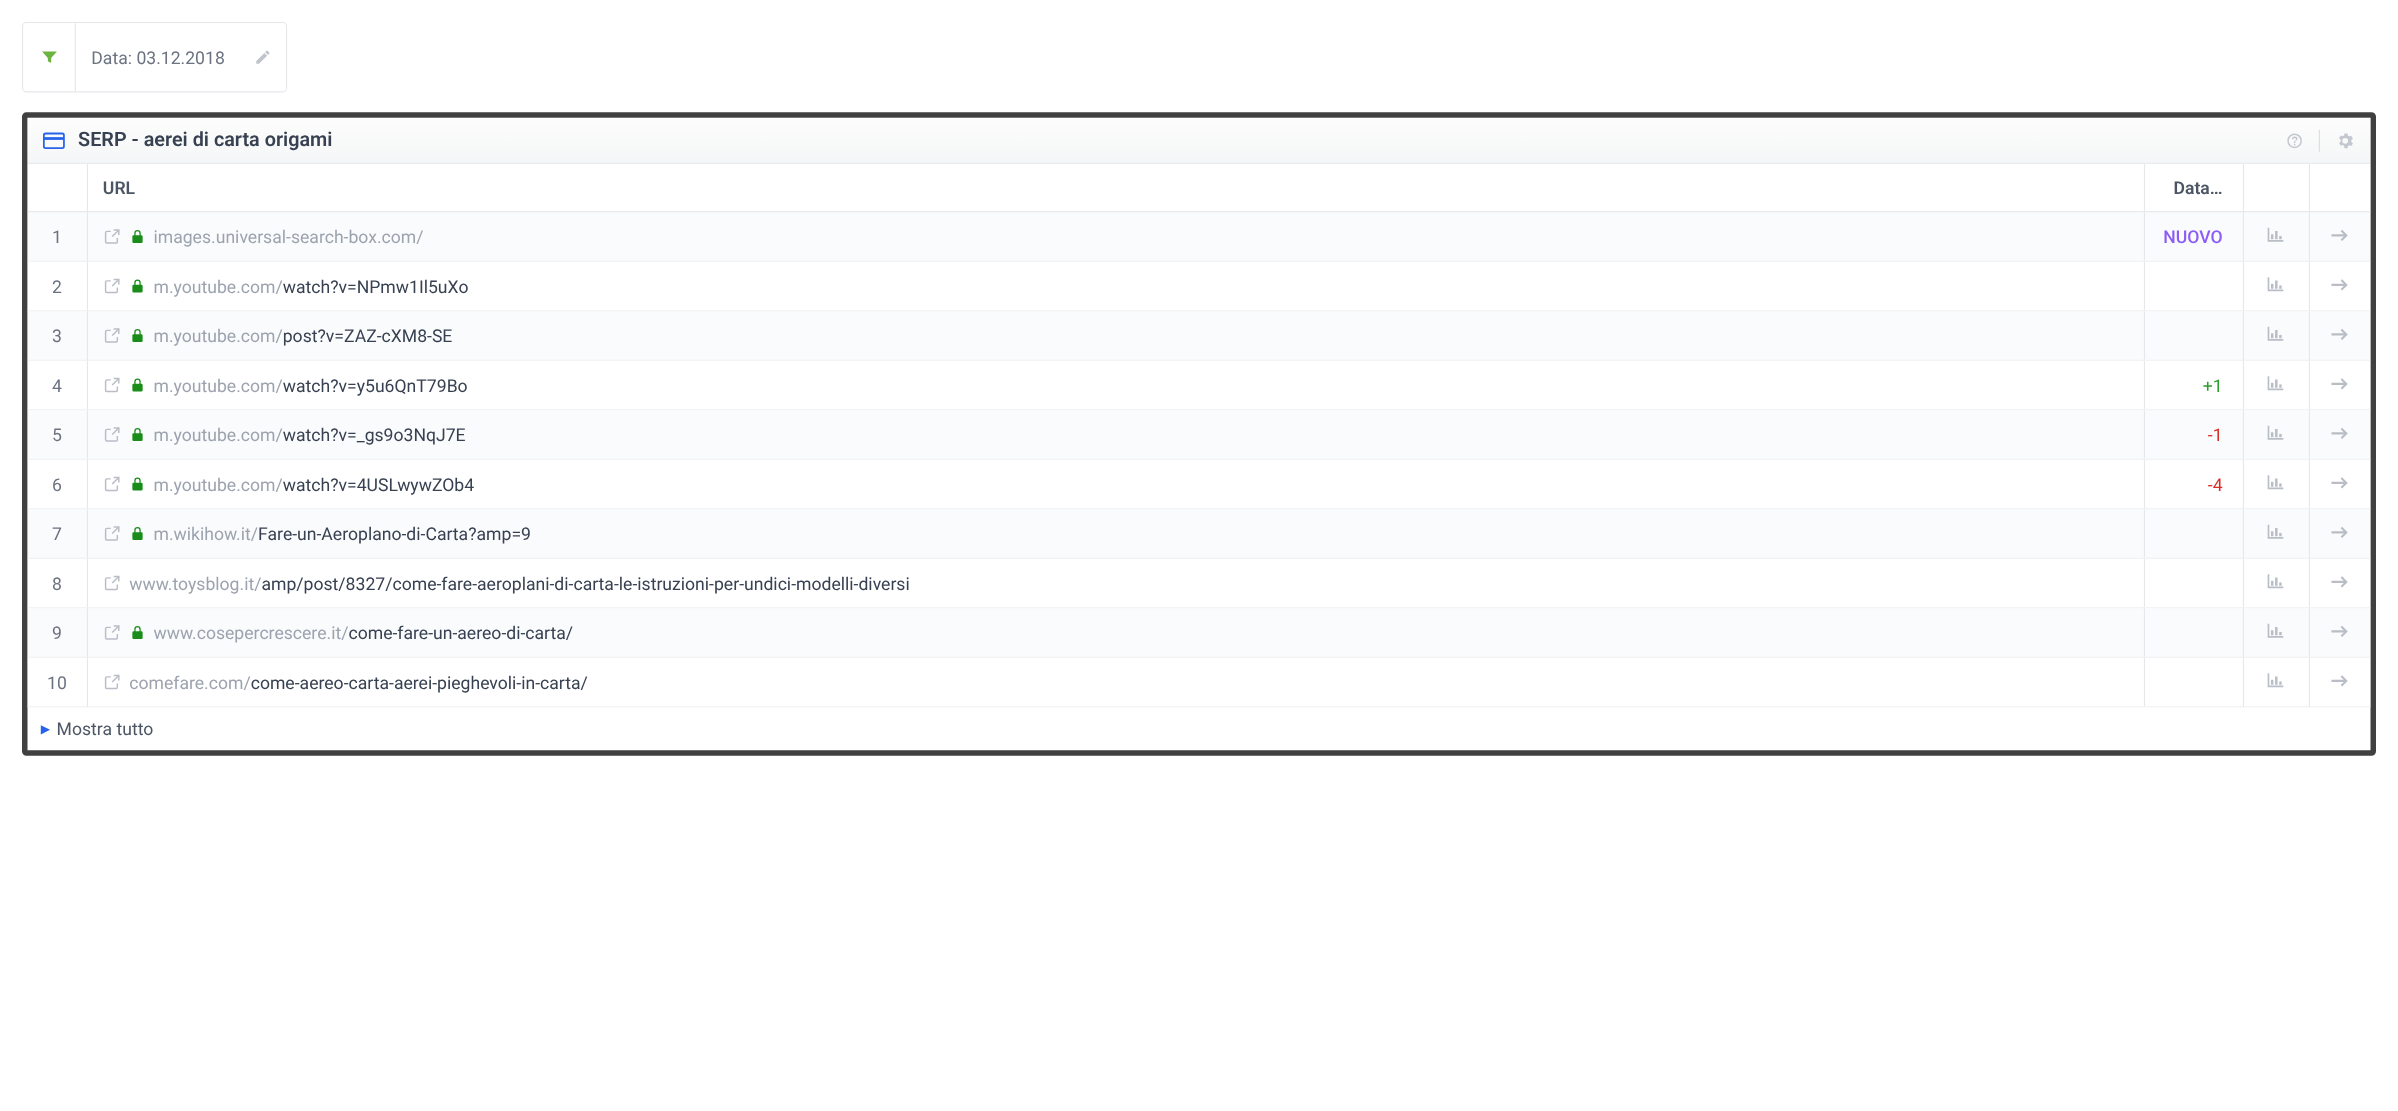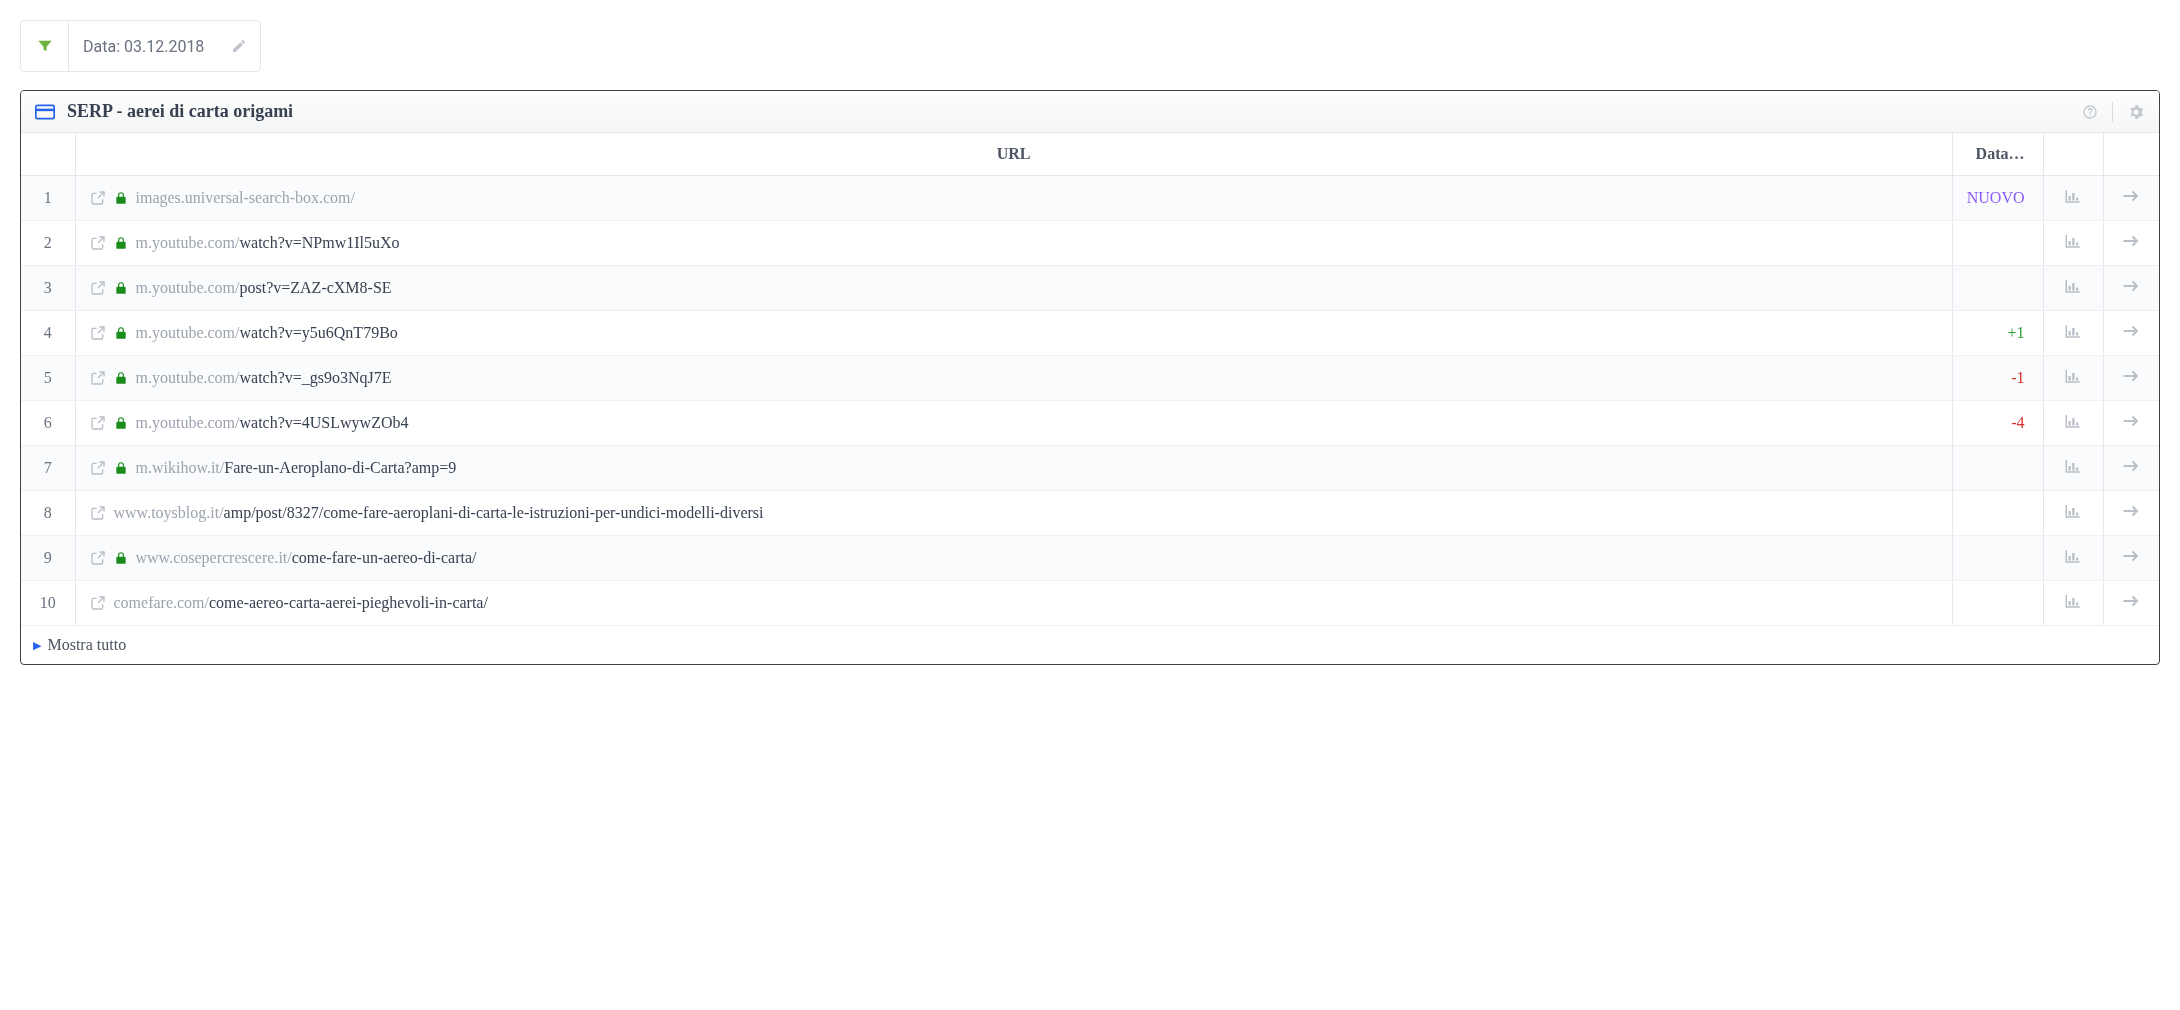--- a/index.html
+++ b/index.html
@@ -15,21 +15,21 @@
     display: flex;
     gap: 18px;
     margin-bottom: 18px;
   }
   .toolbar-group {
     display: flex;
     align-items: center;
     border: 1px solid #e5e7eb;
     border-radius: 4px;
     background: #fff;
-    height: 52px;
+    height: 64px;
   }
   .filter-btn {
     width: 48px;
     display: flex;
     align-items: center;
     justify-content: center;
     border-right: 1px solid #e5e7eb;
     height: 100%;
     color: #6db33f;
   }
@@ -69,24 +69,23 @@
   .check-btn {
     width: 42px;
     display: flex;
     align-items: center;
     justify-content: center;
     color: #9ca3af;
     height: 100%;
   }
 
   .panel {
-    border: 1px solid #404040;
+    border: 5px solid #404040;
     border-radius: 4px;
     overflow: hidden;
-    font-family: Liberation Serif, serif;
   }
   .panel-header {
     background: linear-gradient(#fdfdfd, #f5f6f7);
     border-bottom: 1px solid #e5e7eb;
     padding: 10px 14px;
     display: flex;
     align-items: center;
     gap: 12px;
   }
   .panel-header .icon-slot {
@@ -109,21 +108,21 @@
     width: 1px;
     height: 20px;
     background: #d9dde3;
   }
 
   table {
     width: 100%;
     border-collapse: collapse;
   }
   thead th {
-    text-align: center;
+    text-align: left;
     font-weight: 600;
     color: #4b5563;
     font-size: 16px;
     padding: 12px 14px;
     border-bottom: 1px solid #e5e7eb;
     background: #fff;
   }
   th.col-num, td.col-num {
     width: 54px;
     text-align: center;

